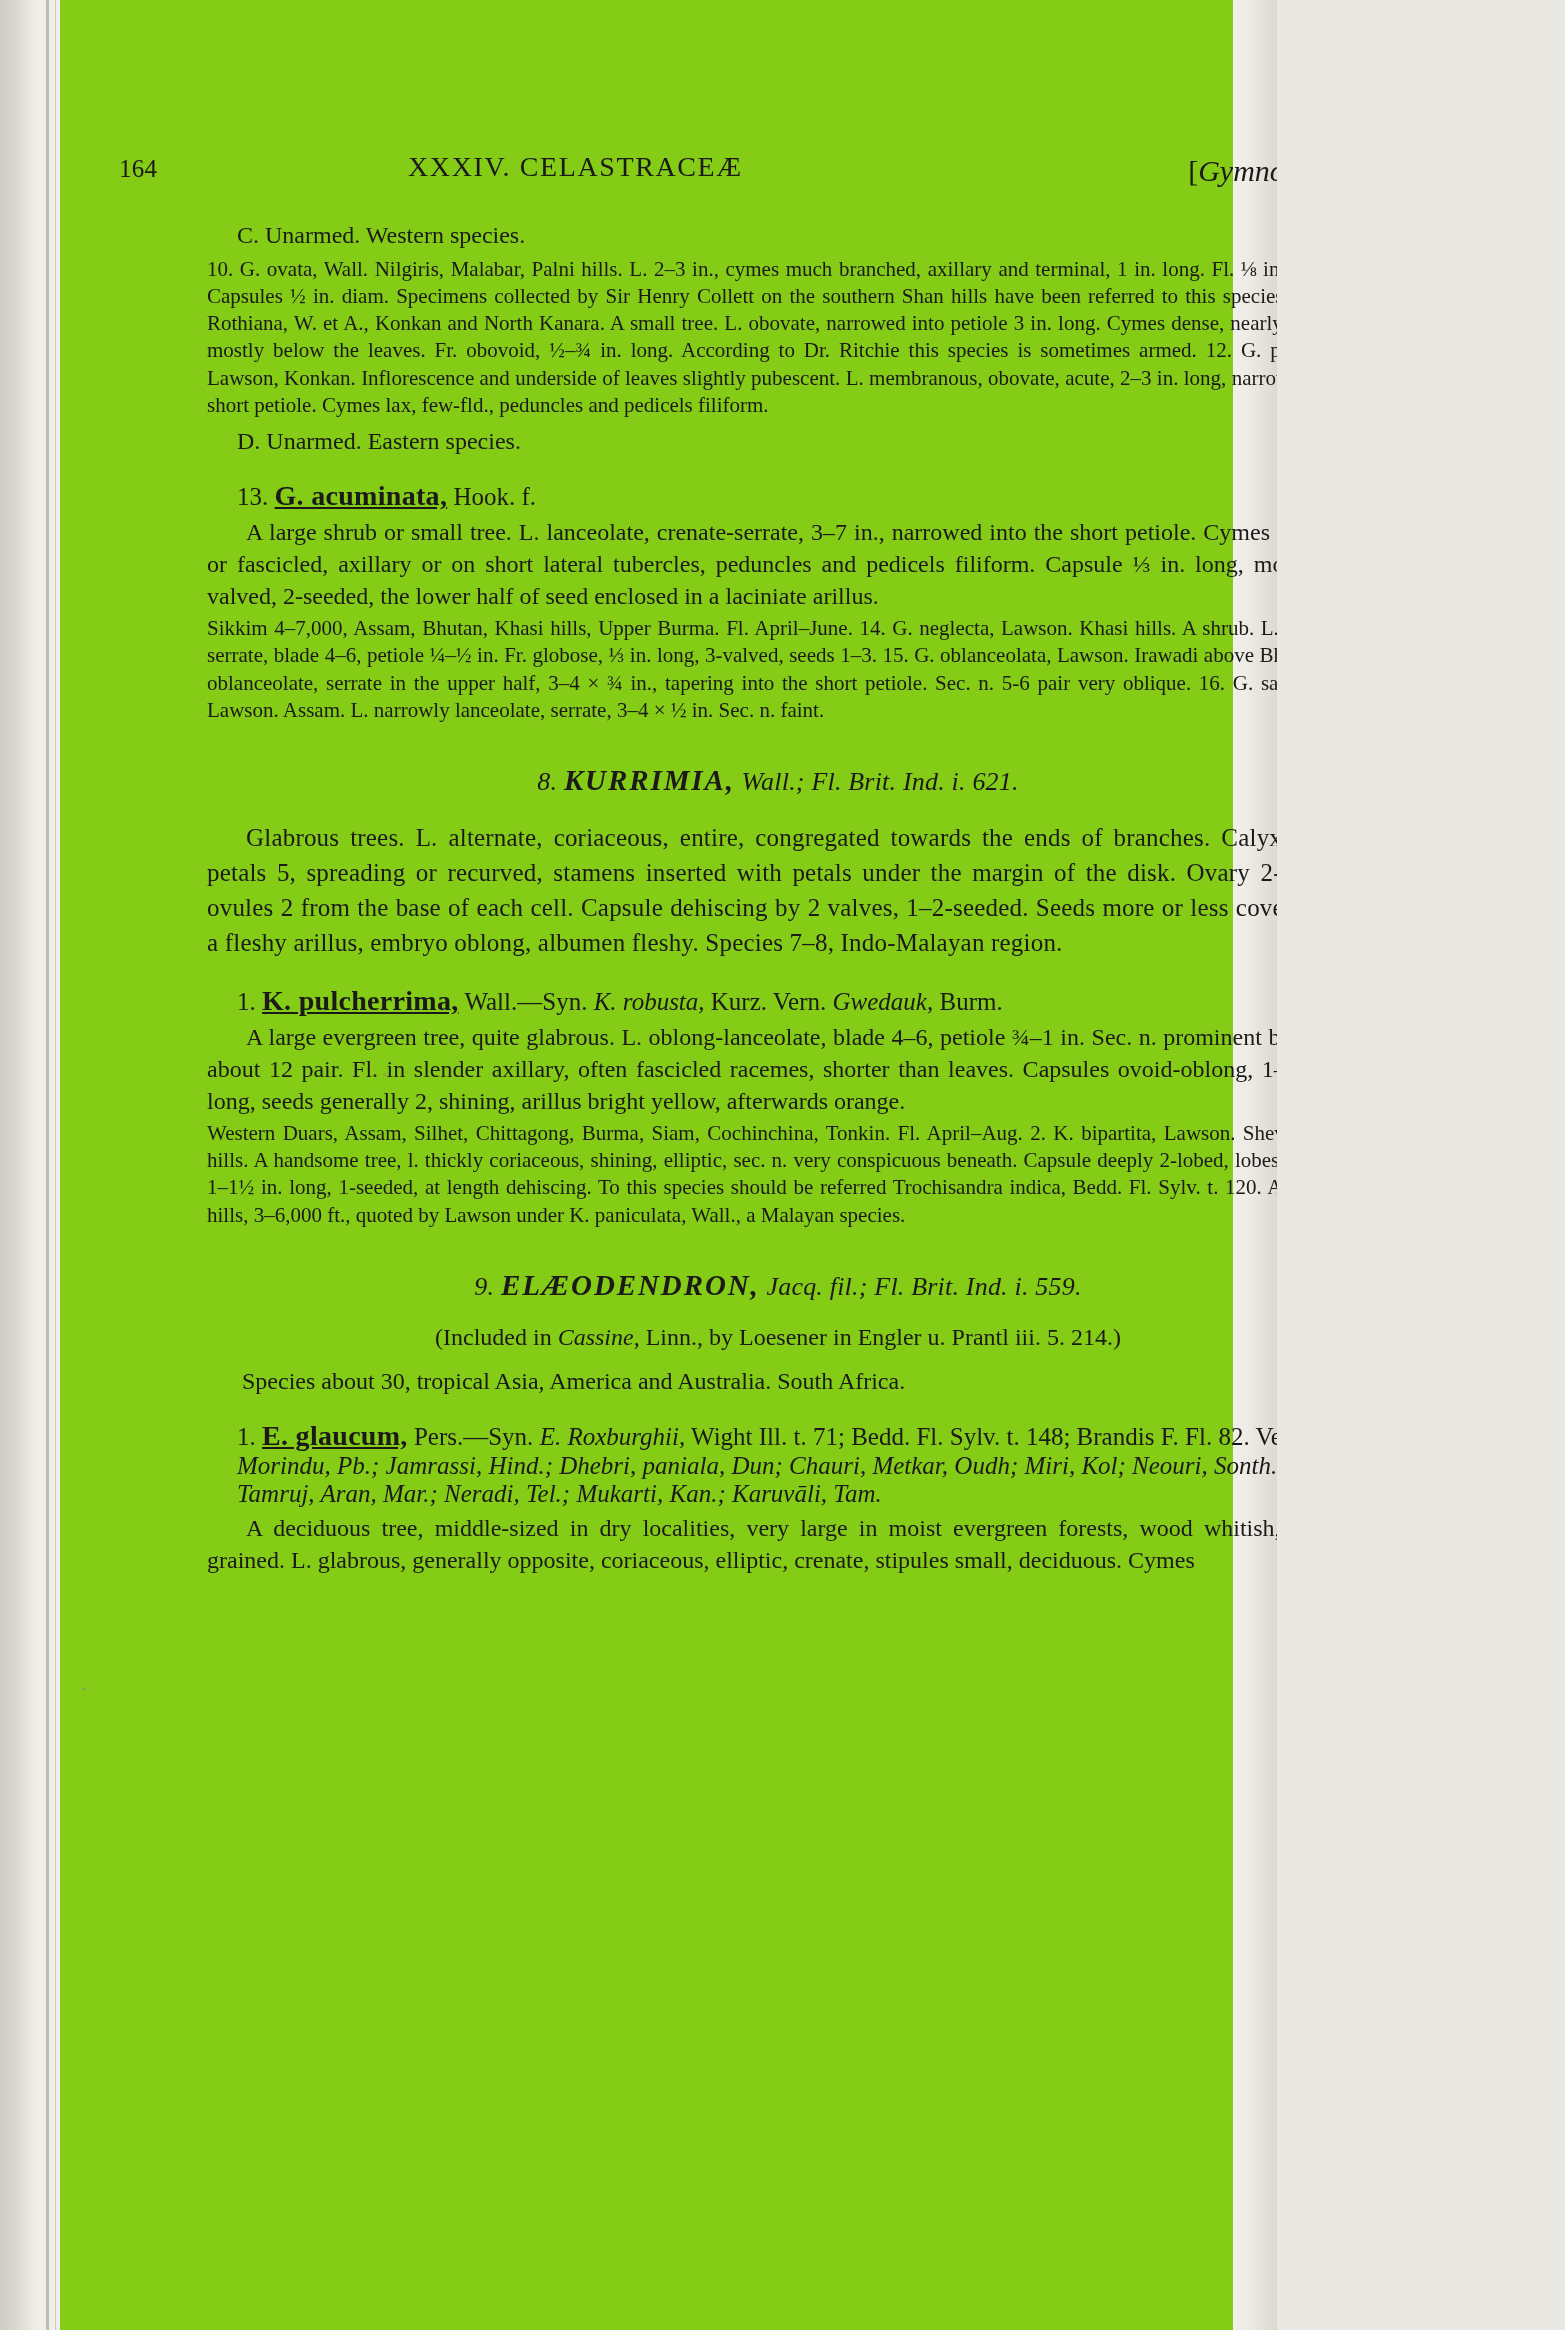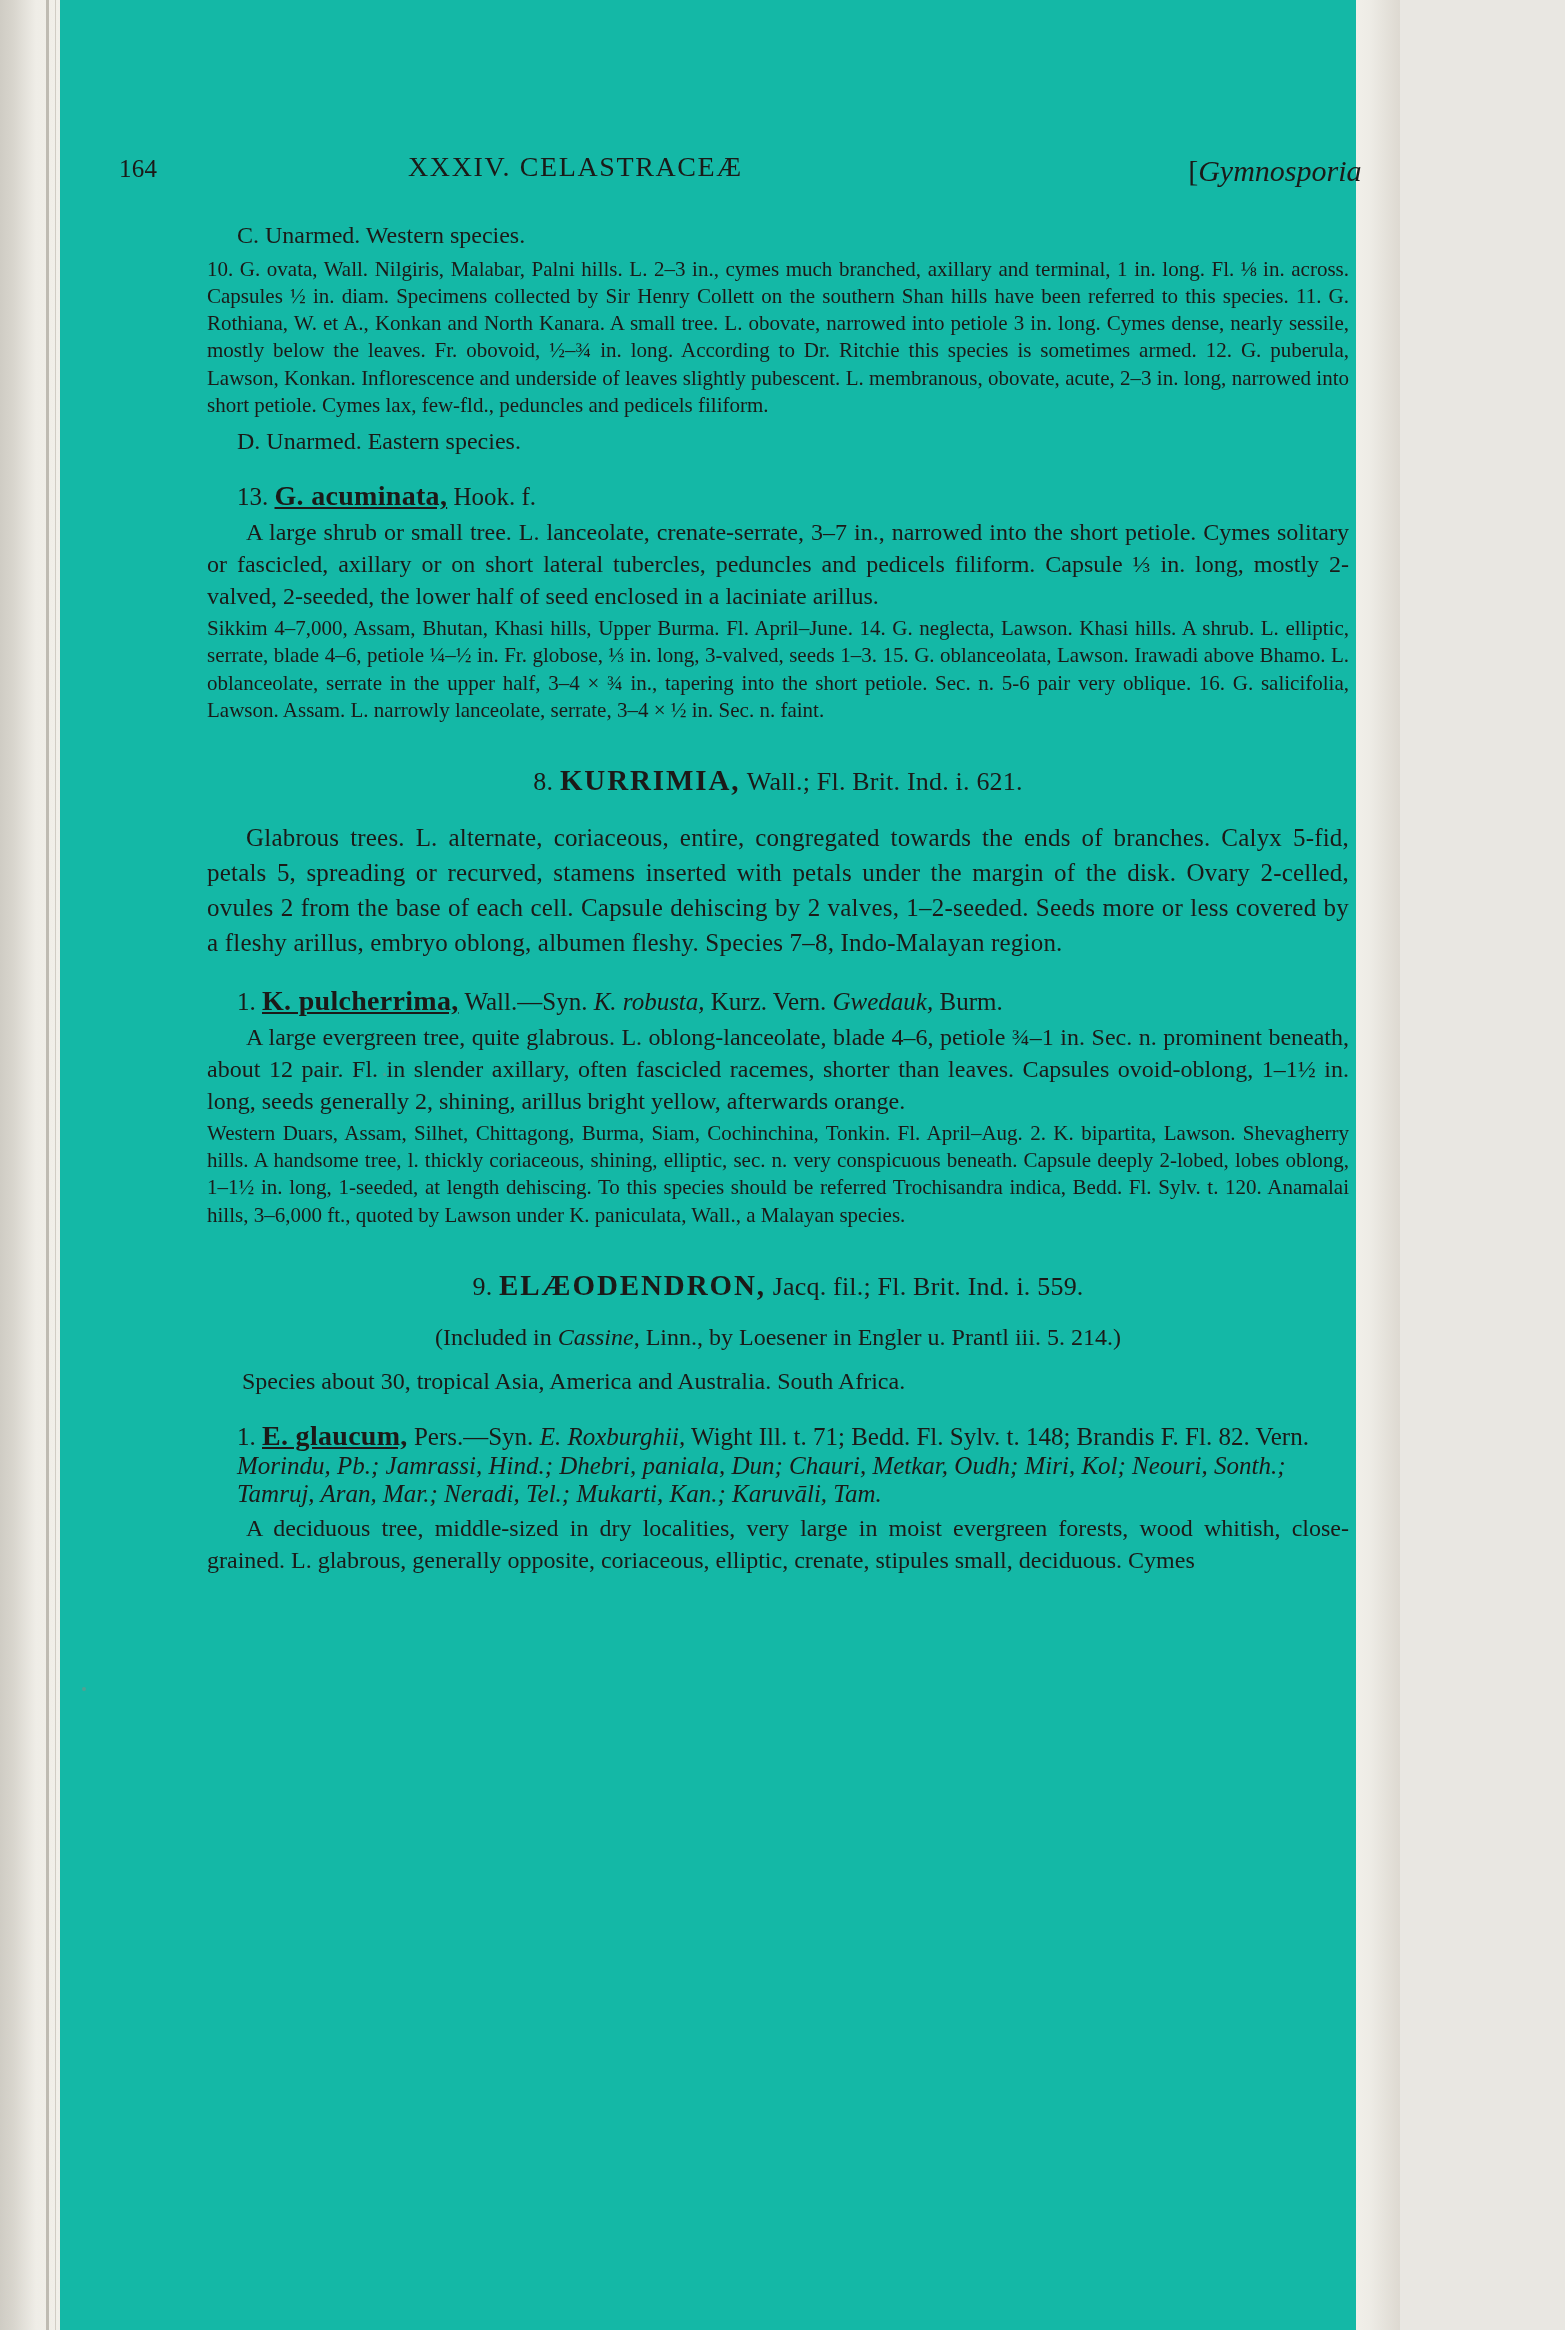--- a/index.html
+++ b/index.html
@@ -2,23 +2,23 @@
 <html style="font-size:10px"><head>
 <meta charset="utf-8">
 <style>
   html, body {
     margin: 0;
     padding: 0;
     background: #e9e7e2;
   }
   .page {
     position: relative;
-    width: 1400px;
+    width: 1277px;
     height: 2330px;
-    background: #14b8a6;
+    background: #84cc16;
     font-family: "Liberation Serif", serif;
     color: #1b1a18;
     overflow: hidden;
   }
   
   .edge-left {
     position: absolute;
     left: 0; top: 0;
     width: 60px; height: 100%;
     background: linear-gradient(to right, #cfccc4 0%, #d8d5cd 22%, #efede7 60%, #f1efe9 100%);
@@ -116,20 +116,21 @@
     font-size: 28px;
     letter-spacing: 0.3px;
     text-decoration: underline;
   }
 
   .genus-head {
     text-align: center;
     font-size: 26px;
     margin: 40px 0 22.6px 0;
     letter-spacing: 0.2px;
+    font-style: italic;
   }
   .genus-head .gname {
     font-weight: bold;
     font-size: 29px;
     letter-spacing: 1.9px;
   }
   .genus-block {
     font-size: 25px;
     line-height: 1.40;
     text-align: justify;

